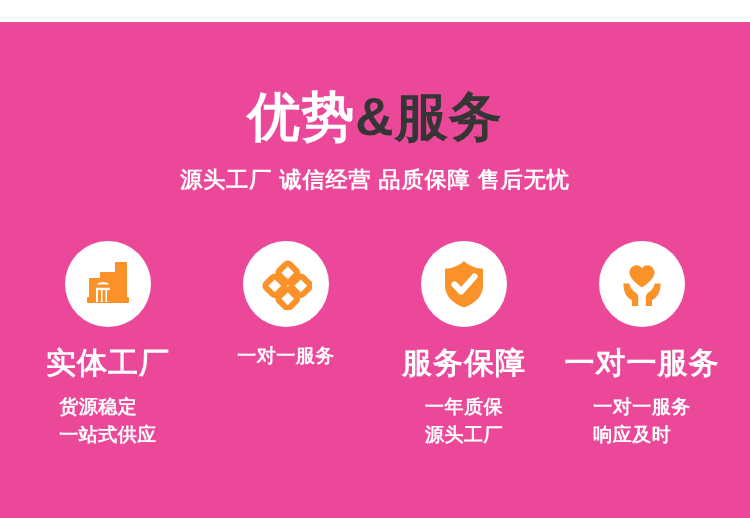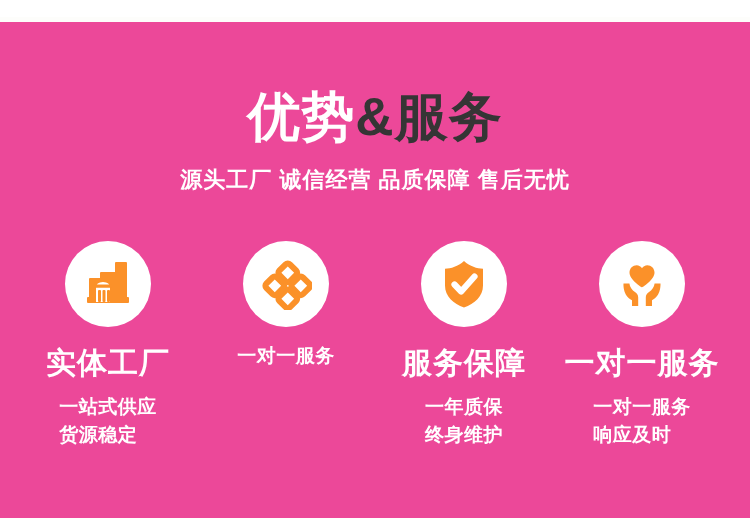--- a/index.html
+++ b/index.html
@@ -141,22 +141,22 @@
             <rect x="12" y="26.5" width="18" height="3.2" rx="1.2"></rect>
 
             <rect x="16" y="32" width="3" height="12" rx="1"></rect>
             <rect x="20.5" y="32" width="3" height="12" rx="1"></rect>
             <rect x="25" y="32" width="3" height="12" rx="1"></rect>
           </g>
         </svg>
       </div>
       <div class="feature-title">实体工厂</div>
       <div class="feature-desc">
+        <span>货源稳定</span>
         <span>一站式供应</span>
-        <span>货源稳定</span>
       </div>
     </div>
 
     <div class="feature">
       <div class="icon-circle">
         <svg width="52" height="52" viewBox="0 0 52 52" aria-hidden="true">
           <g fill="none" stroke="#fb9129" stroke-width="6" stroke-linejoin="round">
             <rect x="21" y="5.5" width="15" height="15" rx="3" transform="rotate(45 26 13)"></rect>
             <rect x="21" y="31.5" width="15" height="15" rx="3" transform="rotate(45 26 39)"></rect>
             <rect x="8" y="18.5" width="15" height="15" rx="3" transform="rotate(45 13 26)"></rect>
@@ -172,21 +172,21 @@
     <div class="feature">
       <div class="icon-circle">
         <svg width="52" height="52" viewBox="0 0 52 52" aria-hidden="true">
           <path d="M26 3 C20 8.5 13 10.5 7 10.8 L7 27.5 C7 38.5 15.5 45.8 26 49.5 C36.5 45.8 45 38.5 45 27.5 L45 10.8 C39 10.5 32 8.5 26 3 Z" fill="#fb9129"></path>
           <path d="M16.5 26.5 L23.2 33.5 L36.5 18.5" fill="none" stroke="#ffffff" stroke-width="6.2" stroke-linecap="round" stroke-linejoin="round"></path>
         </svg>
       </div>
       <div class="feature-title">服务保障</div>
       <div class="feature-desc">
         <span>一年质保</span>
-        <span>终身维护</span>
+        <span>源头工厂</span>
       </div>
     </div>
 
     <div class="feature">
       <div class="icon-circle">
         <svg width="52" height="52" viewBox="0 0 52 52" aria-hidden="true">
           <g fill="#fb9129">
 
             <path d="M26 29.5 C26 29.5 13.5 22.2 13.5 14.6 C13.5 10.2 16.9 7.2 20.6 7.2 C23.1 7.2 24.9 8.5 26 10.3 C27.1 8.5 28.9 7.2 31.4 7.2 C35.1 7.2 38.5 10.2 38.5 14.6 C38.5 22.2 26 29.5 26 29.5 Z"></path>
 

